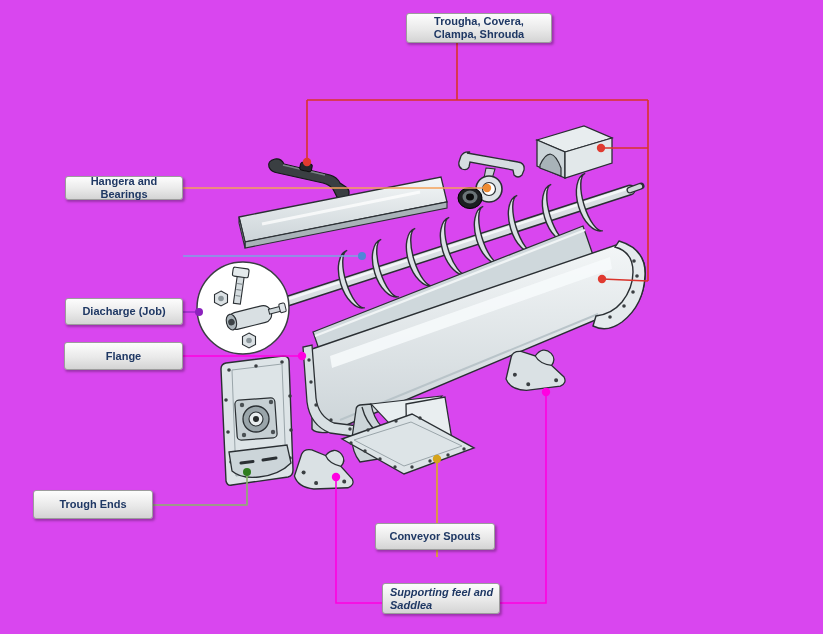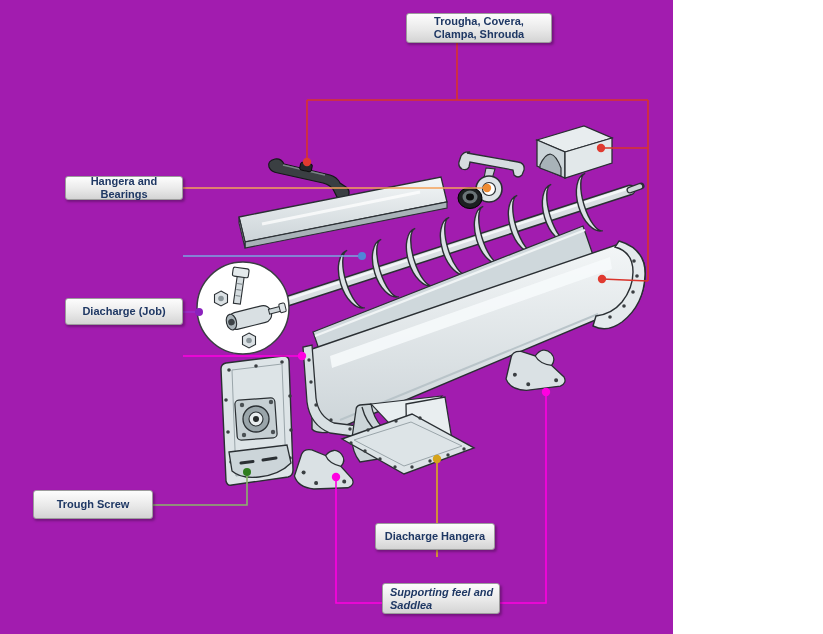--- a/index.html
+++ b/index.html
@@ -1,18 +1,18 @@
 <!DOCTYPE html>
 <html><head>
 <meta charset="utf-8">
 <title>Diagram</title>
 <style>
   html,body{margin:0;padding:0;background:#ffffff;}
-  .canvas{position:relative;width:657px;height:634px;background:#a21caf;overflow:hidden;
-          font-family:"Liberation Sans",sans-serif;padding-left:16px;}
+  .canvas{position:relative;width:823px;height:634px;background:#d946ef;overflow:hidden;
+          font-family:"Liberation Sans",sans-serif;}
   .art{position:absolute;left:0;top:0;}
   .label-box{position:absolute;display:flex;align-items:center;justify-content:center;
     text-align:center;font:bold 11px/13px "Liberation Sans",sans-serif;color:#1f3864;
     background:linear-gradient(180deg,#fdfdfd 0%,#e9e9e9 55%,#d4d4d4 100%);
     border:1px solid #9c9c9c;border-radius:3px;
     box-shadow:1.5px 2px 2.5px rgba(0,0,0,.28);
     white-space:pre-line;box-sizing:border-box;padding:2px 4px;}
   .label-box.align-left{justify-content:flex-start;text-align:left;padding-left:7px;font-style:italic;}
 </style>
 </head>
@@ -239,27 +239,30 @@
 
 <div class="label-box" style="left:65px;top:176px;width:118px;height:24px;">
   <span>Hangera and Bearings</span>
 </div>
 
 
 <div class="label-box" style="left:65px;top:298px;width:118px;height:27px;">
   <span>Diacharge (Job)</span>
 </div>
 
+<div class="label-box" style="left:64px;top:342px;width:119px;height:28px;">
+  <span>Flange</span>
+</div>
 
 <div class="label-box" style="left:33px;top:490px;width:120px;height:29px;">
-  <span>Trough Screw</span>
+  <span>Trough Ends</span>
 </div>
 
 <div class="label-box" style="left:375px;top:523px;width:120px;height:27px;">
-  <span>Diacharge Hangera</span>
+  <span>Conveyor Spouts</span>
 </div>
 
 <div class="label-box align-left" style="left:382px;top:583px;width:118px;height:31px;">
   <span>Supporting feel and
 Saddlea</span>
 </div>
 
 </div>
 
 </body></html>

